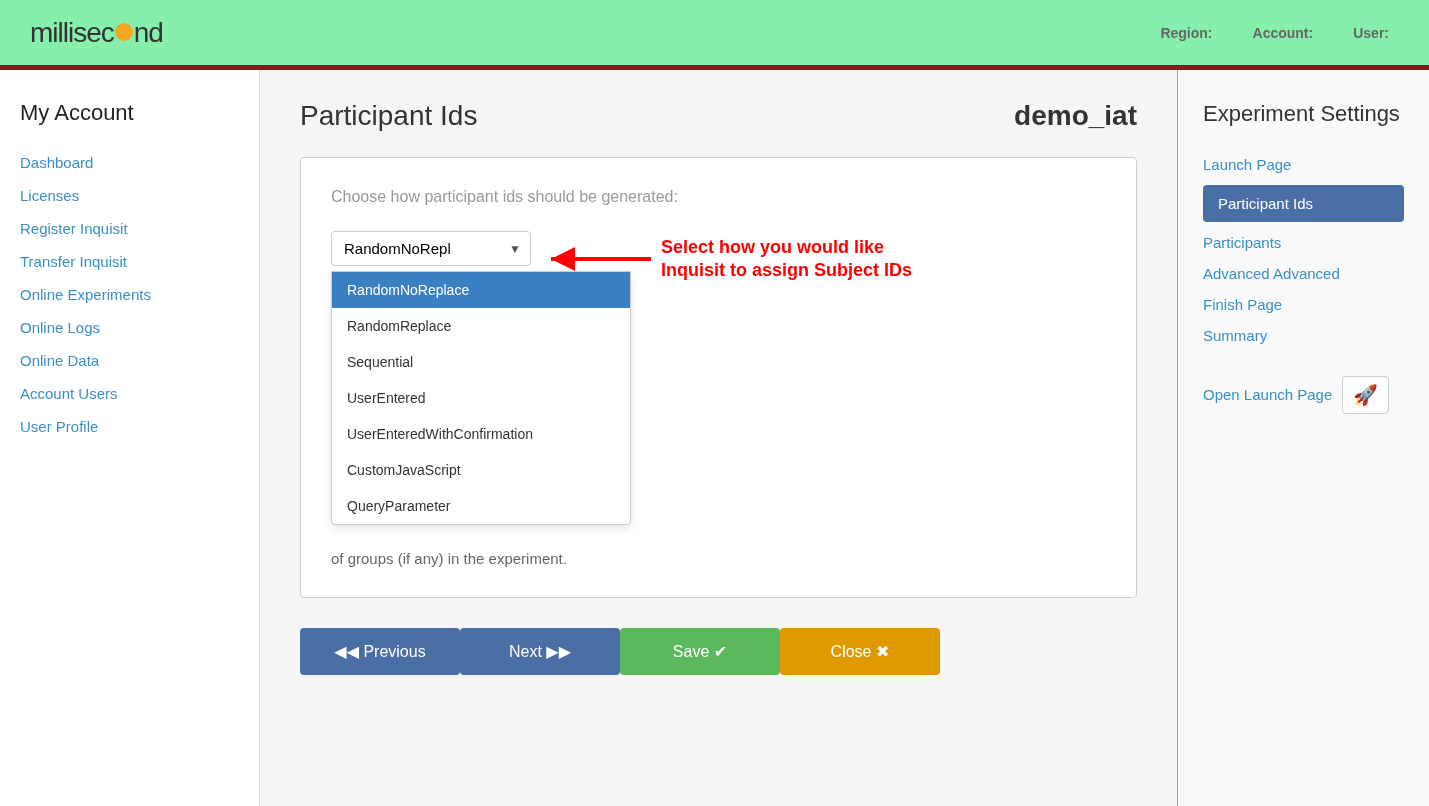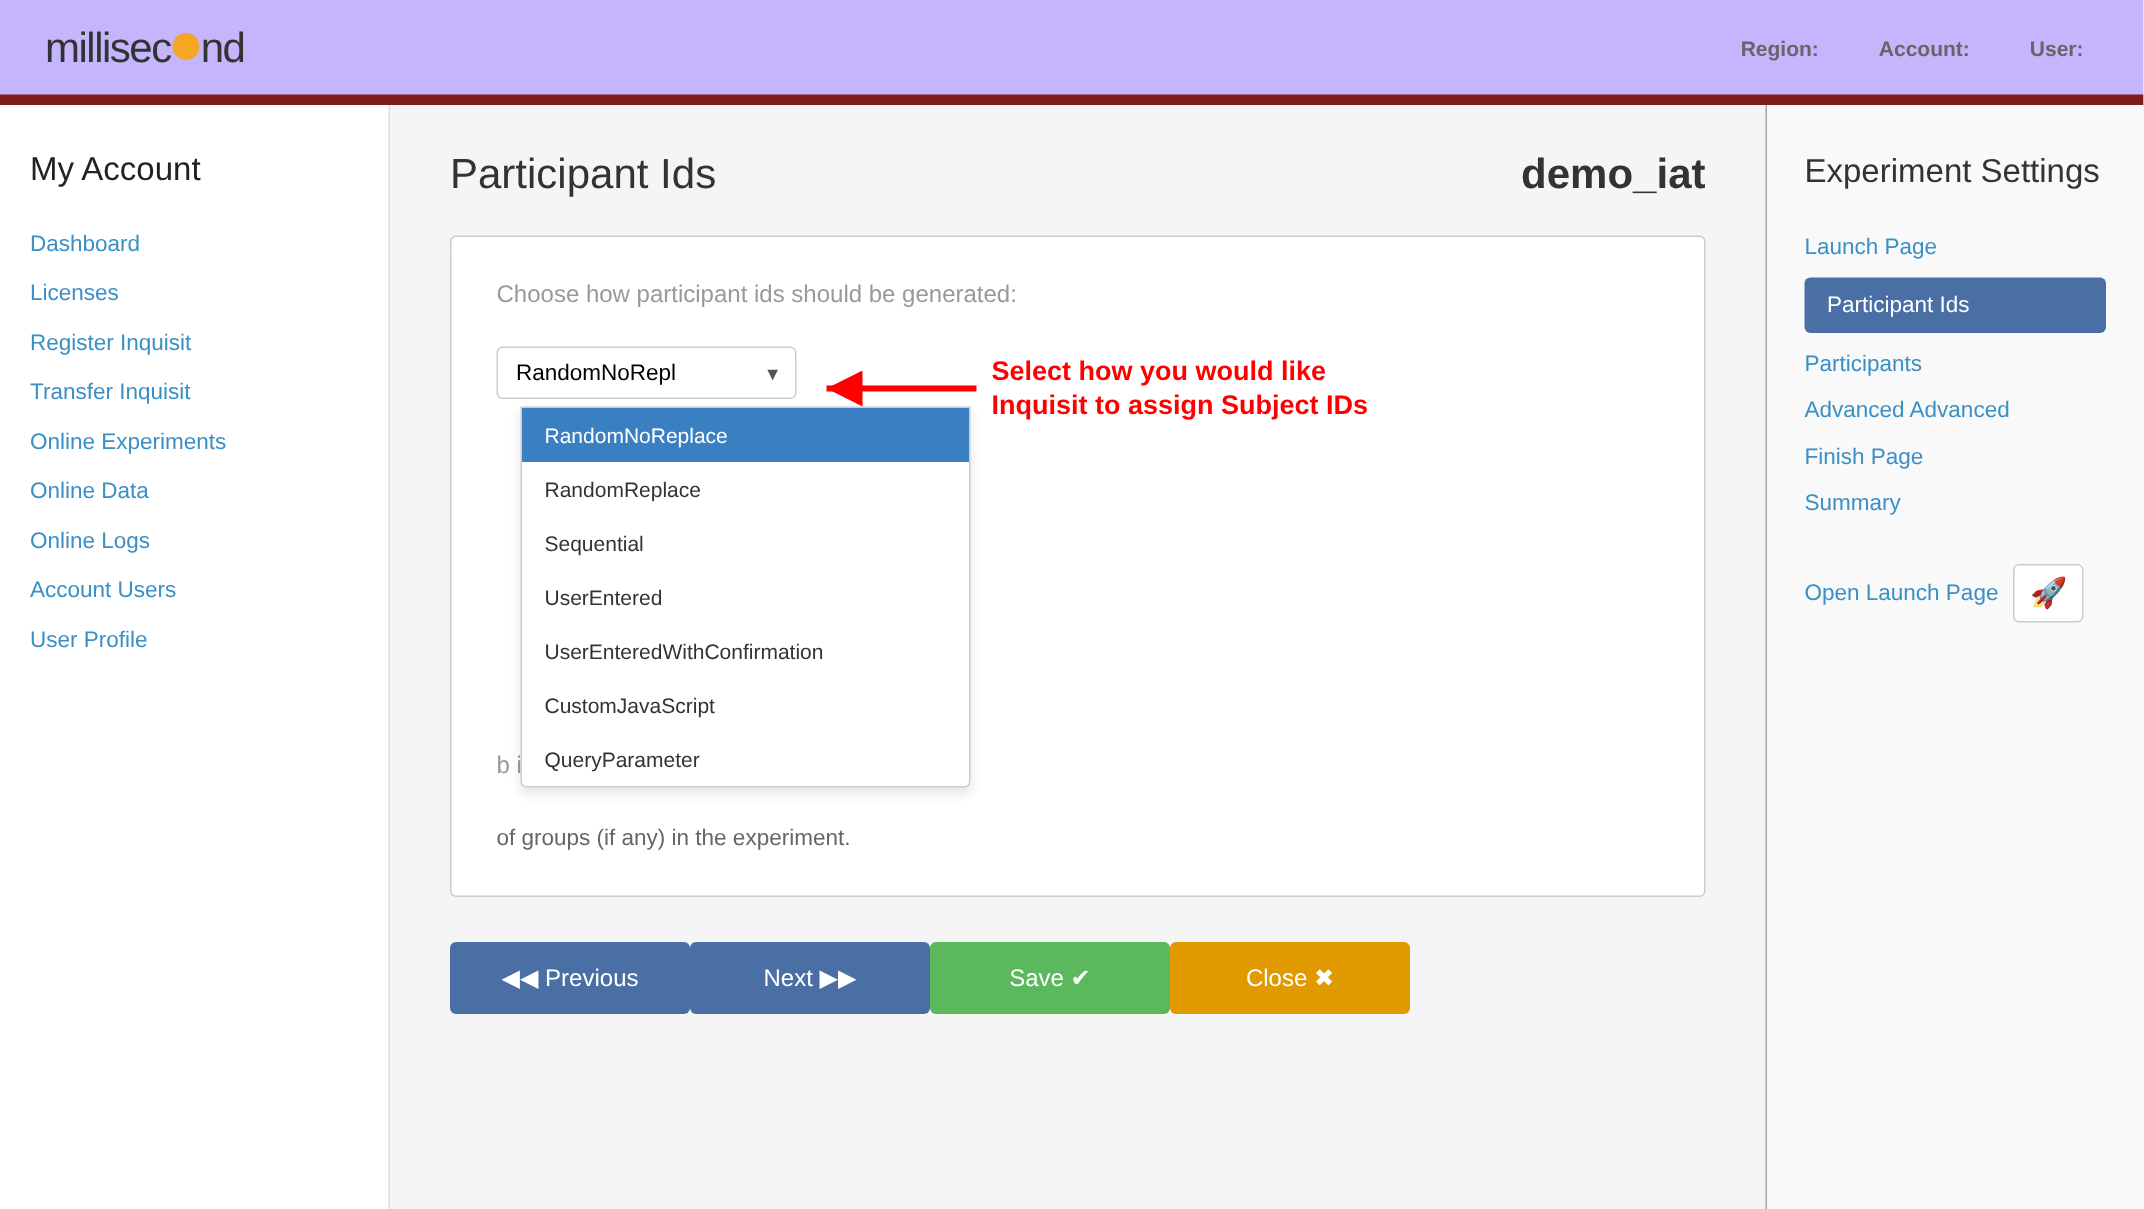--- a/index.html
+++ b/index.html
@@ -1,21 +1,21 @@
 <!DOCTYPE html>
 <html><head>
   <meta charset="utf-8">
   <style>
     * { box-sizing: border-box; margin: 0; padding: 0; }
     body { font-family: Arial, sans-serif; background: #f5f5f5; color: #333; height: 806px; overflow: hidden; }
 
     
     .top-header {
-      background: #c4b5fd;
-      border-bottom: 7px solid #7f1d1d;
+      background: #86efac;
+      border-bottom: 5px solid #7f1d1d;
       height: 70px;
       display: flex;
       align-items: center;
       padding: 0 30px;
       position: relative;
     }
     .logo {
       font-size: 28px;
       font-weight: 300;
       color: #333;
@@ -133,21 +133,21 @@
       color: red;
       font-size: 18px;
       font-weight: bold;
       line-height: 1.3;
     }
 
     
     .dropdown-menu {
       position: absolute;
       top: 40px;
-      left: 16px;
+      left: 0;
       width: 300px;
       background: #fff;
       border: 1px solid #ccc;
       border-radius: 0 0 4px 4px;
       z-index: 100;
       box-shadow: 0 4px 8px rgba(0,0,0,0.1);
     }
     .dropdown-menu-item {
       padding: 10px 15px;
       font-size: 14px;
@@ -289,22 +289,22 @@
 <div class="layout">
 
   <div class="sidebar">
     <div class="sidebar-title">My Account</div>
     <nav class="sidebar-nav">
       <a href="#">Dashboard</a>
       <a href="#">Licenses</a>
       <a href="#">Register Inquisit</a>
       <a href="#">Transfer Inquisit</a>
       <a href="#">Online Experiments</a>
+      <a href="#">Online Logs</a>
       <a href="#">Online Data</a>
-      <a href="#">Online Logs</a>
       <a href="#">Account Users</a>
       <a href="#">User Profile</a>
     </nav>
   </div>
 
   <div class="main-content">
     <div class="page-header">
       <span class="page-title">Participant Ids</span>
       <span class="experiment-name">demo_iat</span>
     </div>

